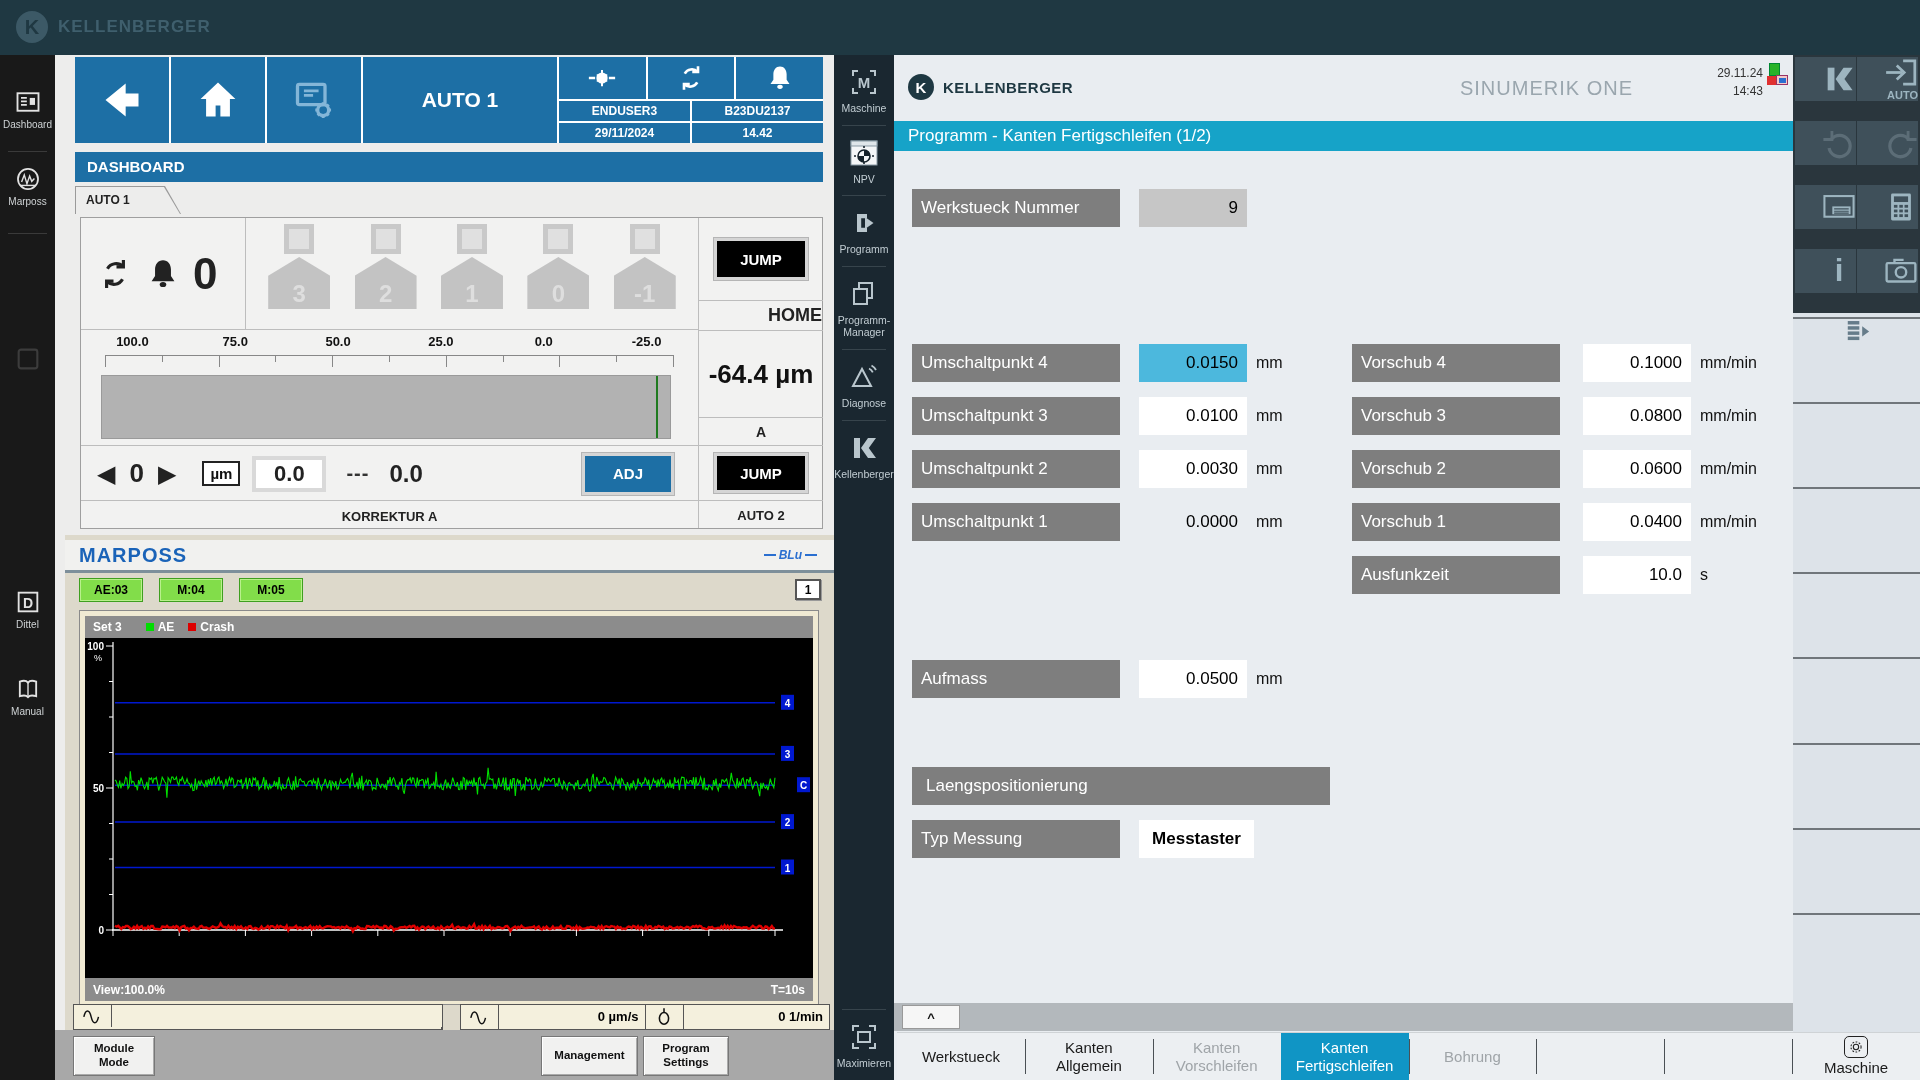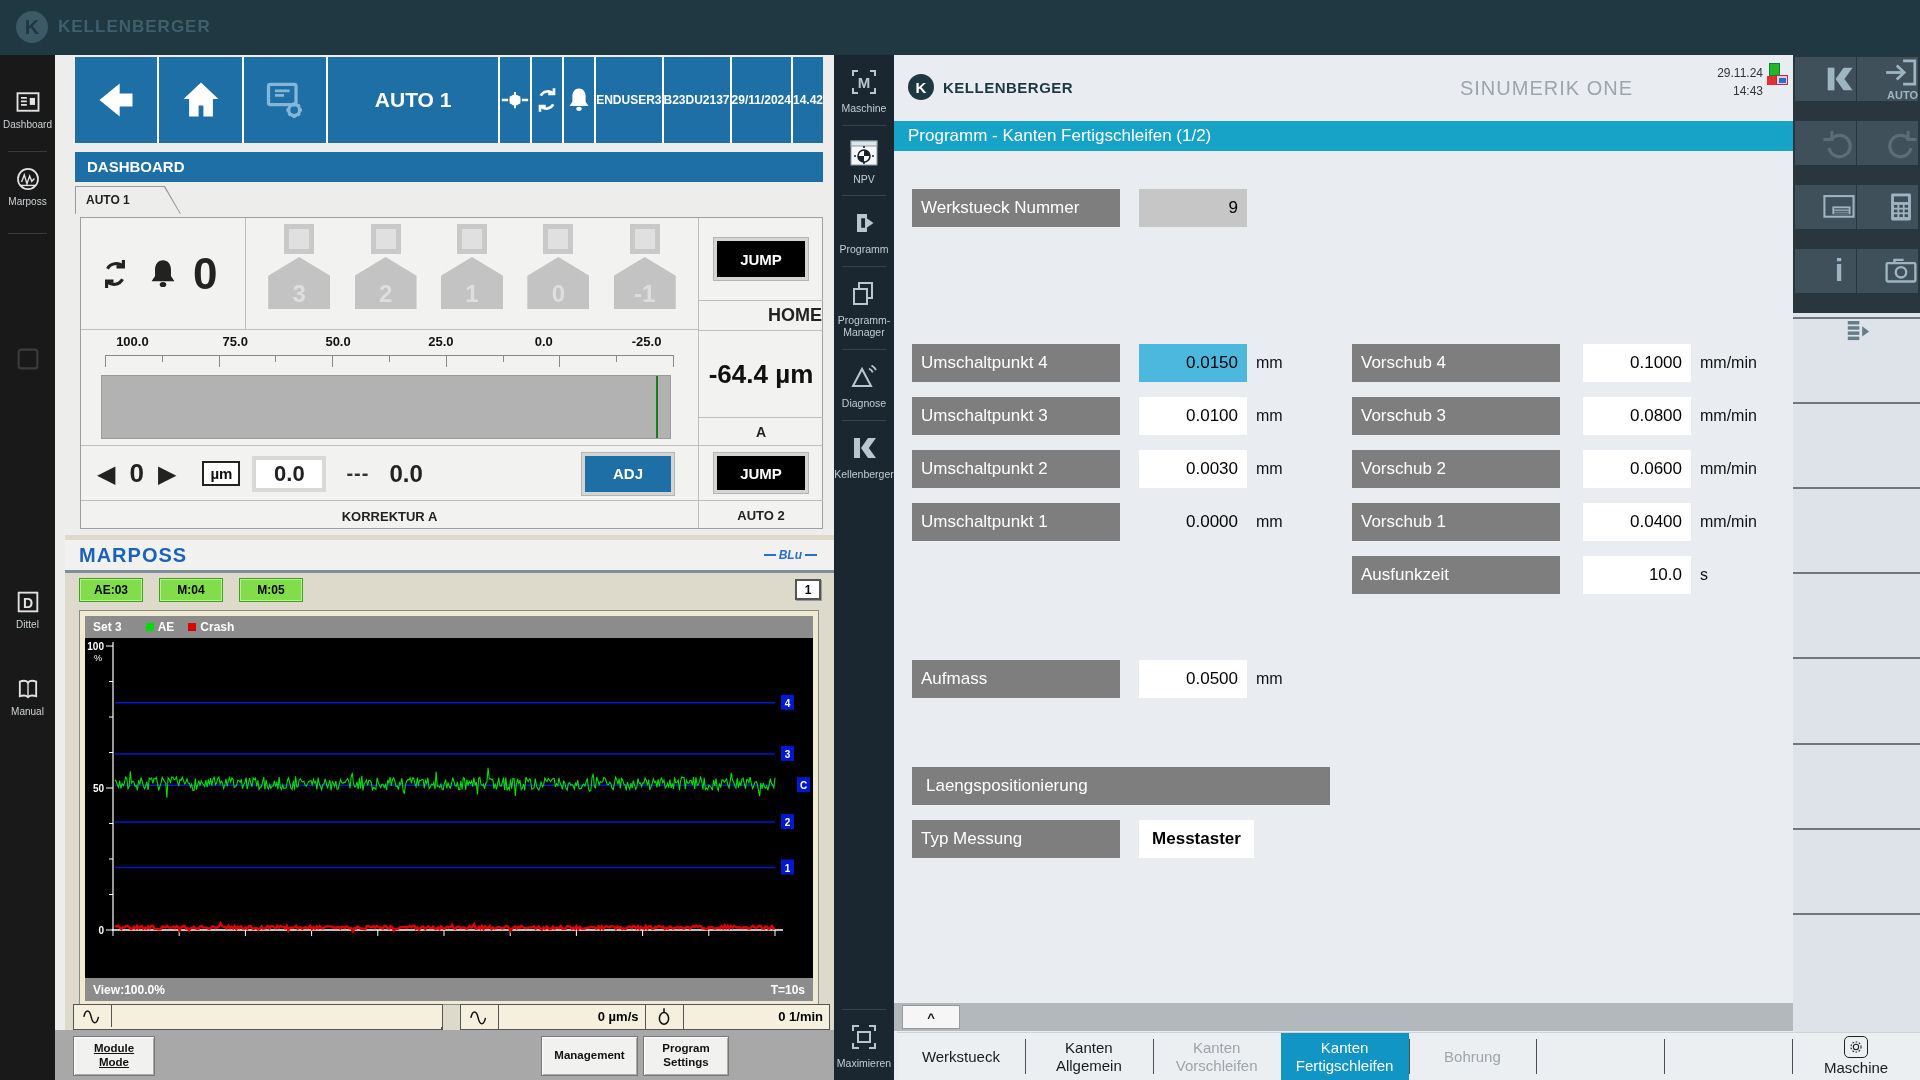--- a/index.html
+++ b/index.html
@@ -25,21 +25,21 @@
   
   #main-left{position:absolute;left:55px;top:55px;width:779px;height:1025px;background:#ededec;}
 
   #toolbar{position:absolute;left:20px;top:2px;width:748px;height:86px;background:#fff;display:flex;gap:2px;}
   .tb-cell{background:#1d6fa5;display:flex;align-items:center;justify-content:center;}
   .tb-icon-btn{width:94px;cursor:pointer;}
   .tb-icon-btn .icon{width:44px;height:44px;color:#fff;}
   .tb-icon-btn .icon svg{width:100%;height:100%;}
   .tb-icon-btn .icon.lighter{color:#84b6d8;}
   #tb-mode{width:194px;color:#fff;font-weight:bold;font-size:21px;}
-  #tb-status{flex:1;display:flex;flex-direction:row;gap:2px;}
+  #tb-status{flex:1;display:flex;flex-direction:column;gap:2px;}
   #tb-status .row{display:flex;gap:2px;flex:1;}
   #tb-status .cell{background:#1d6fa5;flex:1;display:flex;align-items:center;justify-content:center;
      color:#fff;font-weight:bold;font-size:12px;}
   #tb-status .row.icons{flex:0 0 42px;}
   #tb-status .row.icons .cell .icon{width:30px;height:30px;color:#fff;}
   #tb-status .row.icons .cell .icon svg{width:100%;height:100%;}
 
   #dash-title{position:absolute;left:20px;top:97px;width:748px;height:30px;background:#1d6fa5;color:#fff;
      font-weight:bold;font-size:15px;line-height:30px;padding-left:12px;}
   #dash-tab-wrap{position:absolute;left:20px;top:131px;width:106px;height:28px;}
@@ -502,21 +502,21 @@
               <span class="icon"><svg viewBox="0 0 24 24" fill="none" stroke="currentColor" stroke-width="1.7">
                   <ellipse cx="12" cy="13.5" rx="5" ry="6.5"></ellipse>
                   <path d="M12 2.5v5"></path>
                 </svg></span>
             </div>
             <div class="gval">0 1/min</div>
           </div></div>
     </div>
 
     <div id="left-strip">
-      <div class="strip-btn" id="btn-module-mode" style="left:18px;width:82px;text-decoration:underline;">Module Mode</div>
+      <div class="strip-btn" id="btn-module-mode" style="left:18px;width:82px;">Module Mode</div>
       <div class="strip-btn" id="btn-management" style="left:486px;width:97px;">Management</div>
       <div class="strip-btn" id="btn-program-settings" style="left:588px;width:86px;">Program Settings</div>
     </div>
   </section>
 
   <nav id="nav-rail">
       <div class="nav-item">
         <span class="icon"><svg viewBox="0 0 30 30" fill="none" stroke="currentColor" stroke-width="2">
             <path d="M4 9V4h5M21 4h5v5M4 21v5h5M21 26h5v-5"></path>
             <text x="15" y="20.5" font-size="15" font-weight="bold" fill="currentColor" stroke="none" text-anchor="middle">M</text>

